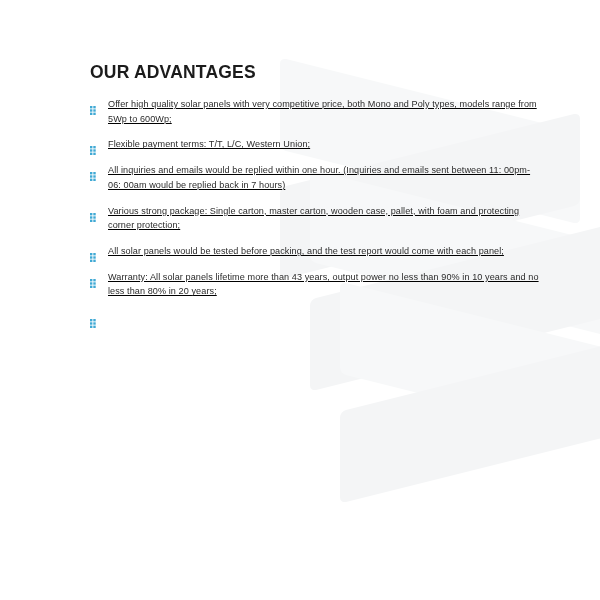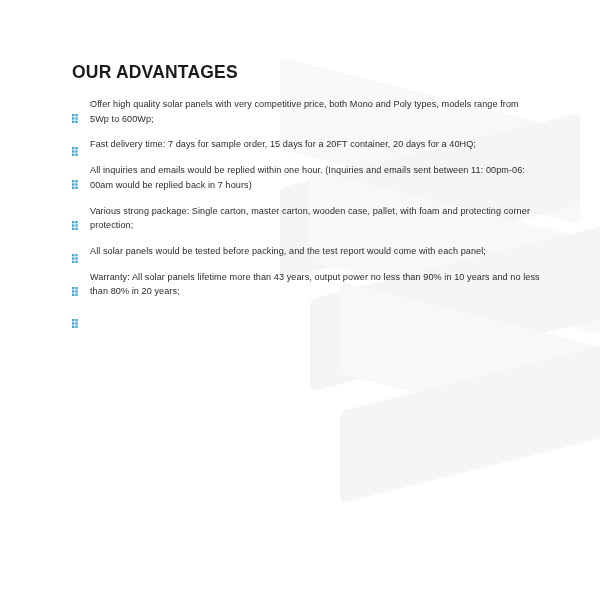--- a/index.html
+++ b/index.html
@@ -46,40 +46,42 @@
   }
   .chev2.d1 { top: 95px; right: 60px; }
   .chev2.d2 { top: 207px; right: 30px; }
   .chev2.d3 { top: 319px; right: 0px; }
 
   .page {
     position: relative;
     z-index: 2;
     padding: 62px 60px 0 72px;
     box-sizing: border-box;
+    margin-left: 18px;
   }
 
   .page-title {
     font-size: 17.5px;
     font-weight: bold;
     color: #1b1b1b;
     letter-spacing: 0.2px;
     margin: 0 0 14px 0;
   }
 
   .adv-list {
     list-style: none;
     margin: 0;
     padding: 0;
   }
 
   .adv-item {
     display: flex;
-    align-items: center;
+    align-items: flex-start;
     margin-bottom: 11px;
+    text-decoration: underline;
   }
 
   .bullet-icon {
     flex: 0 0 auto;
     width: 9px;
     height: 9px;
     margin-top: 4px;
     margin-right: 9px;
     display: block;
   }
@@ -118,34 +120,34 @@
           <rect x="0" y="3.3" width="2.4" height="2.4" fill="#3fa9d4"></rect>
           <rect x="3.3" y="3.3" width="2.4" height="2.4" fill="#3fa9d4"></rect>
           <rect x="0" y="6.6" width="2.4" height="2.4" fill="#3fa9d4"></rect>
           <rect x="3.3" y="6.6" width="2.4" height="2.4" fill="#3fa9d4"></rect>
         </svg>
       </span>
       <span class="adv-text">Offer high quality solar panels with very competitive price, both Mono and Poly types, models range from 5Wp to 600Wp;</span>
     </li>
 
 
-
-    <li class="adv-item">
-      <span class="bullet-icon">
-        <svg viewBox="0 0 9 9" width="9" height="9" xmlns="http://www.w3.org/2000/svg">
-          <rect x="0" y="0" width="2.4" height="2.4" fill="#3fa9d4"></rect>
-          <rect x="3.3" y="0" width="2.4" height="2.4" fill="#3fa9d4"></rect>
-          <rect x="0" y="3.3" width="2.4" height="2.4" fill="#3fa9d4"></rect>
-          <rect x="3.3" y="3.3" width="2.4" height="2.4" fill="#3fa9d4"></rect>
-          <rect x="0" y="6.6" width="2.4" height="2.4" fill="#3fa9d4"></rect>
-          <rect x="3.3" y="6.6" width="2.4" height="2.4" fill="#3fa9d4"></rect>
-        </svg>
-      </span>
-      <span class="adv-text">Fast delivery time: 7 days for sample order, 15 days for a 20FT container, 20 days for a 40HQ;</span>
-    </li>
+    <li class="adv-item">
+      <span class="bullet-icon">
+        <svg viewBox="0 0 9 9" width="9" height="9" xmlns="http://www.w3.org/2000/svg">
+          <rect x="0" y="0" width="2.4" height="2.4" fill="#3fa9d4"></rect>
+          <rect x="3.3" y="0" width="2.4" height="2.4" fill="#3fa9d4"></rect>
+          <rect x="0" y="3.3" width="2.4" height="2.4" fill="#3fa9d4"></rect>
+          <rect x="3.3" y="3.3" width="2.4" height="2.4" fill="#3fa9d4"></rect>
+          <rect x="0" y="6.6" width="2.4" height="2.4" fill="#3fa9d4"></rect>
+          <rect x="3.3" y="6.6" width="2.4" height="2.4" fill="#3fa9d4"></rect>
+        </svg>
+      </span>
+      <span class="adv-text">Flexible payment terms: T/T, L/C, Western Union;</span>
+    </li>
+
 
 
 
     <li class="adv-item">
       <span class="bullet-icon">
         <svg viewBox="0 0 9 9" width="9" height="9" xmlns="http://www.w3.org/2000/svg">
           <rect x="0" y="0" width="2.4" height="2.4" fill="#3fa9d4"></rect>
           <rect x="3.3" y="0" width="2.4" height="2.4" fill="#3fa9d4"></rect>
           <rect x="0" y="3.3" width="2.4" height="2.4" fill="#3fa9d4"></rect>
           <rect x="3.3" y="3.3" width="2.4" height="2.4" fill="#3fa9d4"></rect>

